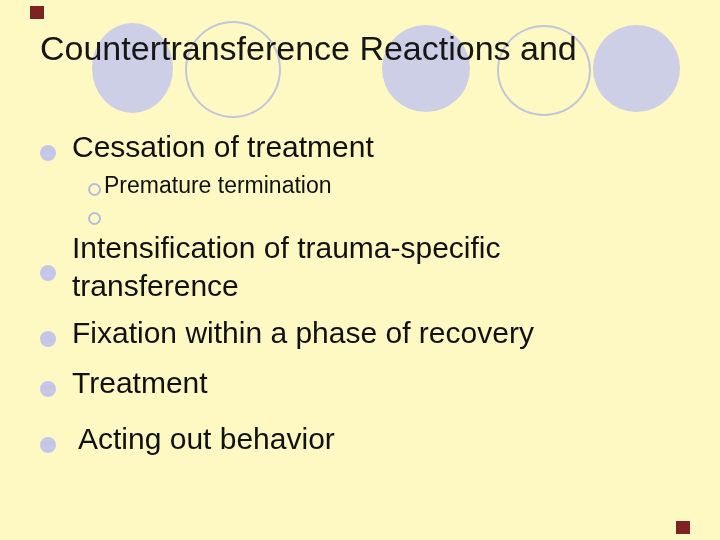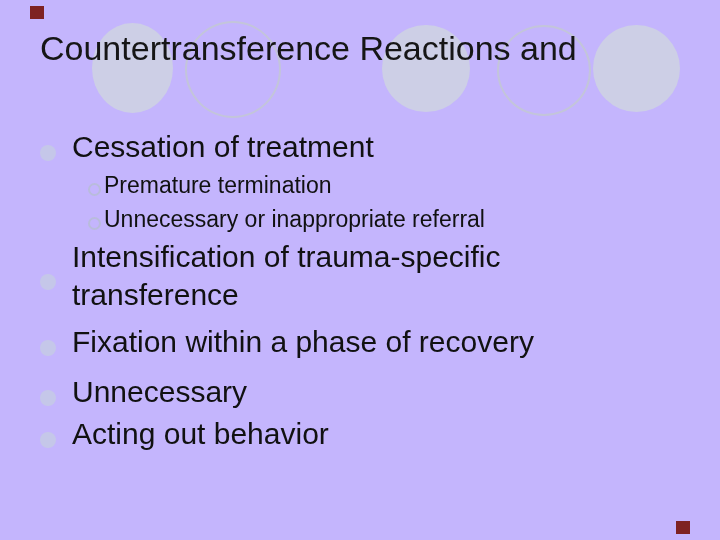--- a/index.html
+++ b/index.html
@@ -4,21 +4,21 @@
 <style>
   html, body {
     margin: 0;
     padding: 0;
     background: #ffffff;
   }
   #stage {
     position: relative;
     width: 720px;
     height: 540px;
-    background: #c4b5fd;
+    background: #fef9c3;
     overflow: hidden;
     font-family: "Liberation Sans", "DejaVu Sans", sans-serif;
     color: #161616;
   }
 
   
   .accent {
     position: absolute;
     width: 14px;
     height: 13px;
@@ -104,21 +104,21 @@
   }
   .item .txt {
     flex: 1 1 auto;
     color: #111111;
   }
   .m-item2 { margin-top: 4px; }
   .m-item3 { margin-top: 4px; }
   .m-item4 { margin-top: 9px; }
   .m-item5 { margin-top: 4px; }
   .m-item6 { margin-top: 12px; }
-  .m-item7 { margin-top: 4px; }
+  .m-item7 { margin-top: 18px; gap: 6px; }
 </style>
 </head>
 <body>
 
 <div id="stage">
 
   <div class="accent tl"></div>
   <div class="accent br"></div>
 
   <div class="deco-circle filled c1"></div>
@@ -144,42 +144,41 @@
       <span class="marker-col">
           <span class="dot"></span>
         </span>
       <span class="txt">Premature termination</span>
     </div>
 
     <div class="item l2 m-item3">
       <span class="marker-col">
           <span class="dot"></span>
         </span>
-      <span class="txt">Unnecessary or inappropriate referral</span>
     </div>
 
     <div class="item l1 m-item5">
       <span class="marker-col">
           <span class="dot"></span>
         </span>
       <span class="txt">Intensification of trauma-specific transference</span>
     </div>
 
     <div class="item l1 m-item4">
       <span class="marker-col">
           <span class="dot"></span>
         </span>
       <span class="txt">Fixation within a phase of recovery</span>
     </div>
 
     <div class="item l1 m-item6">
       <span class="marker-col">
           <span class="dot"></span>
         </span>
-      <span class="txt">Unnecessary</span>
+      <span class="txt">Treatment</span>
     </div>
 
     <div class="item l1 m-item7">
       <span class="marker-col">
           <span class="dot"></span>
         </span>
       <span class="txt">Acting out behavior</span>
     </div>
 
   </div>

